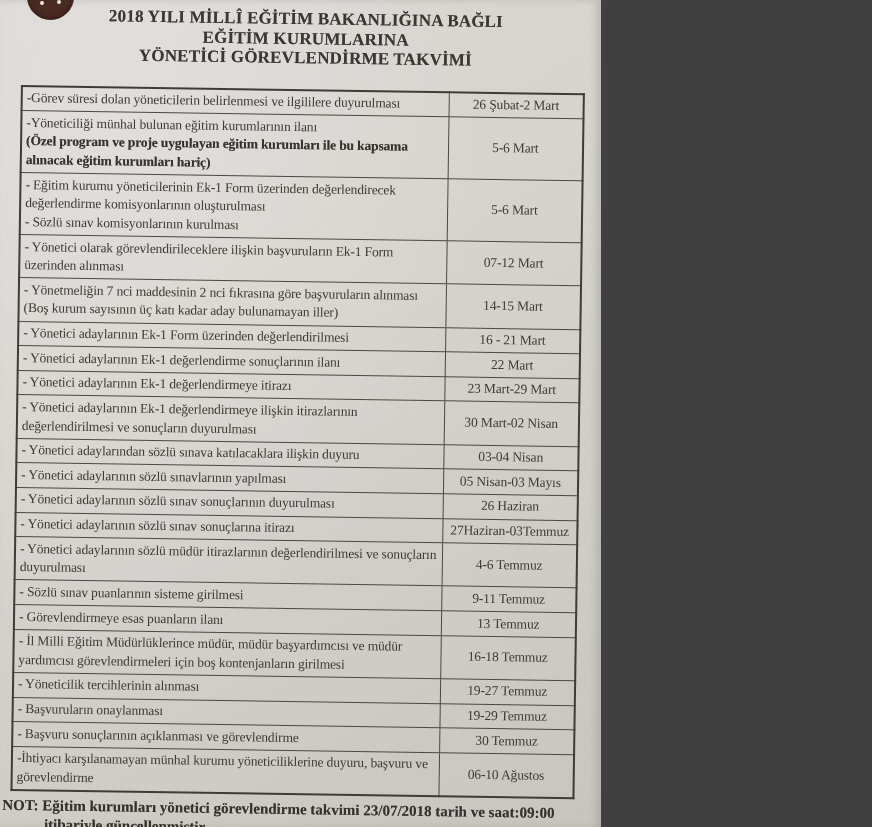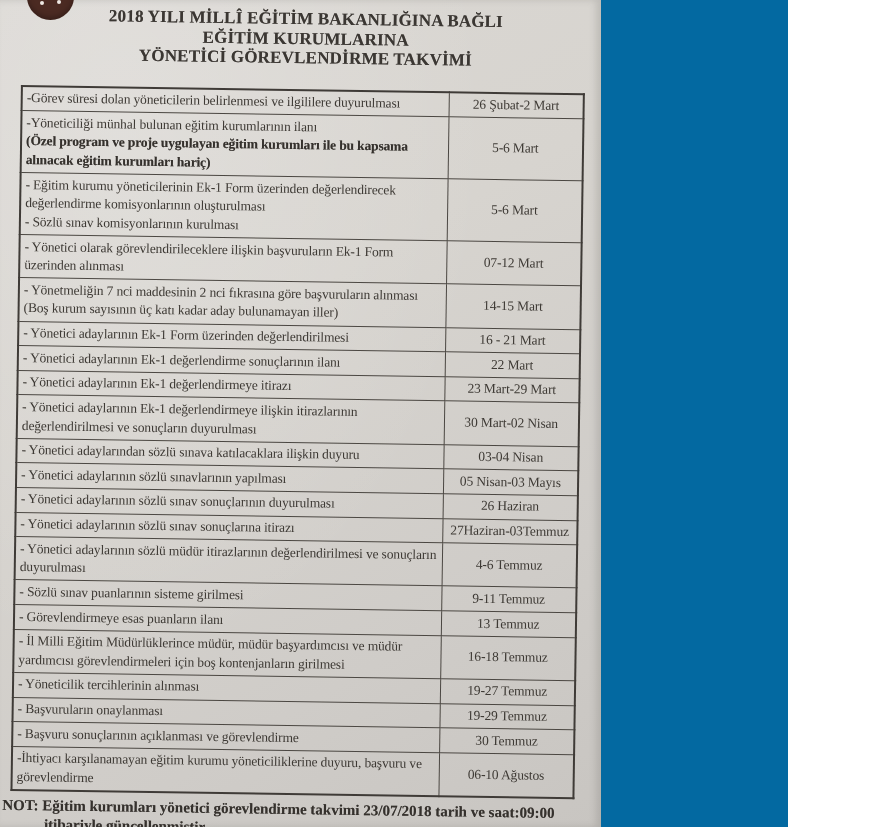--- a/index.html
+++ b/index.html
@@ -1,18 +1,18 @@
 <!DOCTYPE html>
 <html><head>
 <meta charset="utf-8">
 <style>
   * { margin:0; padding:0; box-sizing:border-box; }
   html,body { width:880px; height:827px; background:#ffffff; overflow:hidden;
               font-family:"Liberation Serif","DejaVu Serif",serif; }
-  .stage { position:relative; width:788px; height:827px; background:#0369a1;padding-left:36px; }
+  .stage { position:relative; width:872px; height:827px; background:#404040;padding-left:36px; }
 
   .paper {
     position:absolute; left:0; top:0; width:601px; height:827px; overflow:hidden;
     background:
       radial-gradient(ellipse at 20% 15%, rgba(255,255,255,0.20), rgba(255,255,255,0) 55%),
       linear-gradient(150deg,#dbd8d4 0%, #d7d4cf 40%, #cfccc8 75%, #c8c5c1 100%);
     box-shadow: inset -5px 0 7px rgba(80,75,70,0.18);
   }
 
   .sticker { position:absolute; left:27px; top:-27px; width:47px; height:47px;
@@ -164,21 +164,21 @@
     <td class="task"><span class="task-text">- Başvuruların onaylanması</span></td>
     <td class="date">19-29 Temmuz</td>
   </tr>
 
   <tr>
     <td class="task"><span class="task-text">- Başvuru sonuçlarının açıklanması ve görevlendirme</span></td>
     <td class="date">30 Temmuz</td>
   </tr>
 
   <tr>
-    <td class="task"><span class="task-text">-İhtiyacı karşılanamayan eğitim kurumu yöneticiliklerine duyuru, başvuru ve görevlendirme</span></td>
+    <td class="task"><span class="task-text">-İhtiyacı karşılanamayan münhal kurumu yöneticiliklerine duyuru, başvuru ve görevlendirme</span></td>
     <td class="date">06-10 Ağustos</td>
   </tr>
 </tbody>
       </table>
 
       <div class="note">NOT: Eğitim kurumları yönetici görevlendirme takvimi 23/07/2018 tarih ve saat:09:00 itibariyle güncellenmiştir.</div>
 
     </div>
   </div>
 </div>

